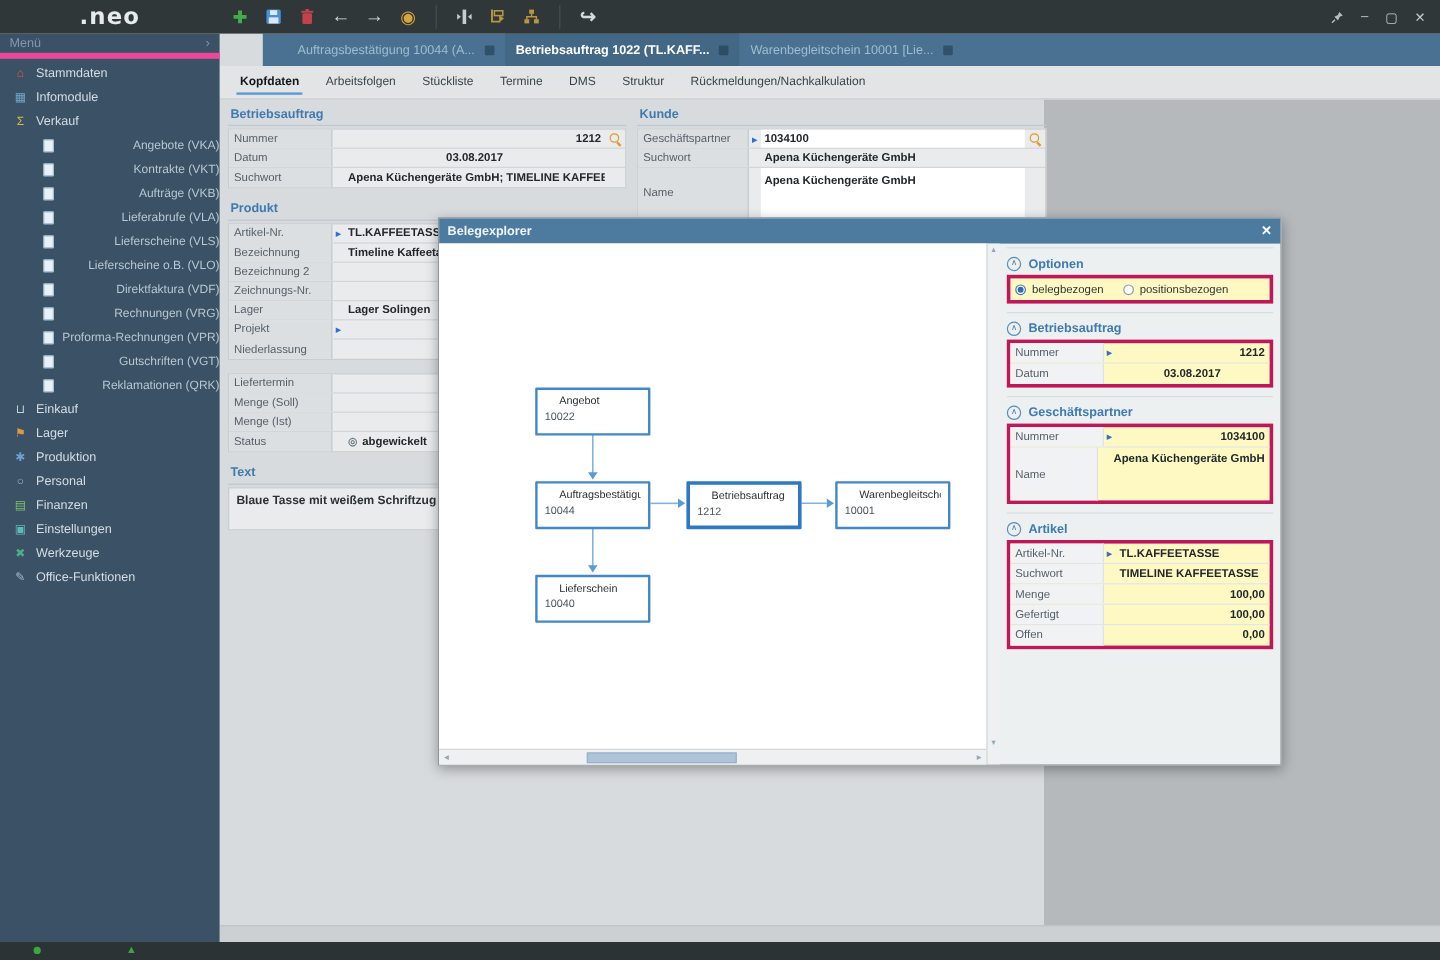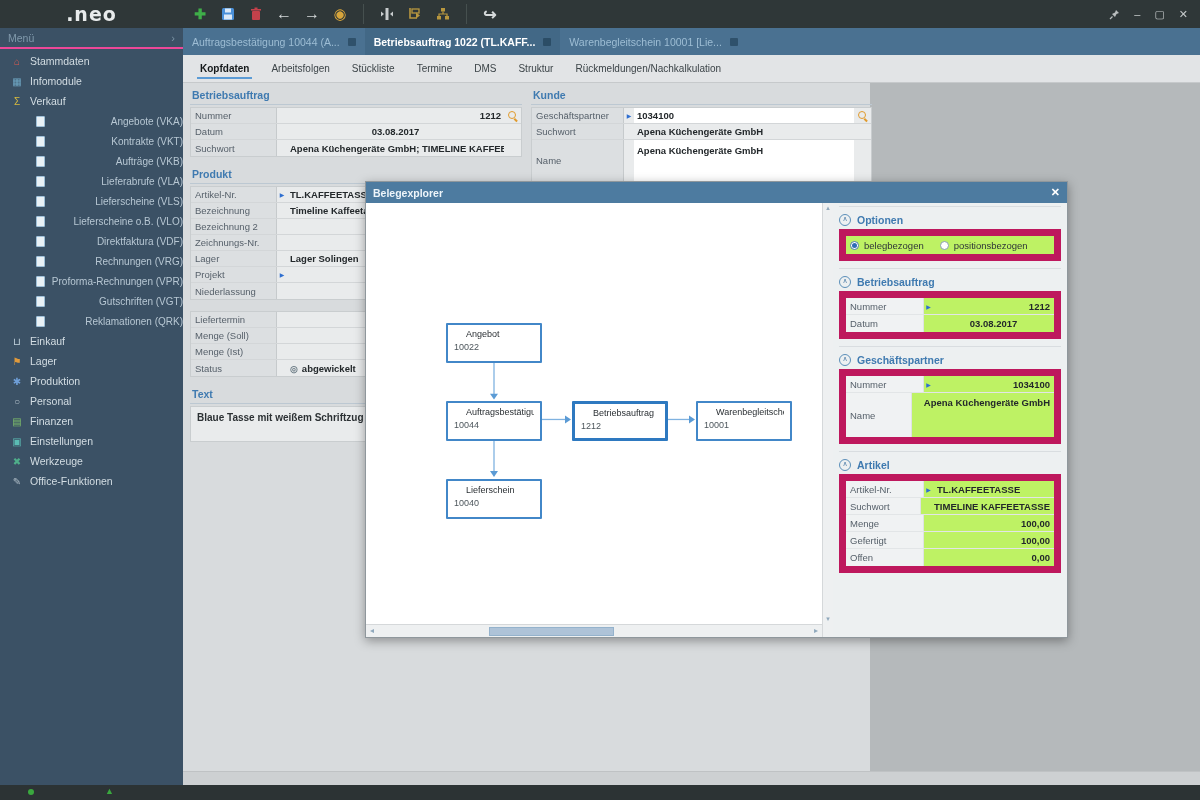--- a/index.html
+++ b/index.html
@@ -20,42 +20,42 @@
   .arrow    { font-size:16px; font-weight:bold; color:#d6dadb; }
   .tb-sep { width:1px; height:20px; background:#46504f; margin:0 4px; }
   .win-controls { margin-left:auto; display:flex; align-items:center; gap:14px; padding-right:12px;
     color:#c6cacb; font-size:11px; }
   .win-controls span { cursor:default; }
 
   
   .sidebar { position:absolute; left:0; top:28px; width:183px; height:757px;
     background:#3b5165; color:#cfd9e0; z-index:10; }
   .sb-header { height:21px; display:flex; align-items:center; padding:0 8px;
-    color:#8099ab; font-size:10.5px; border-bottom:2px solid #ec4899;text-align:center; }
+    color:#8099ab; font-size:10.5px; border-bottom:5px solid #ec4899;text-align:center; }
   .sb-h-arrow { margin-left:auto; font-size:11px; color:#7d95a6; }
   .sb-goto { display:flex; align-items:center; padding:10px 8px 8px 8px; color:#8aa0b0; }
   .sb-goto-lbl { font-size:10px; }
   .sb-goto-input { flex:1; margin-left:5px; height:14px; background:#fff; border:1px solid #aab4ba;
     display:flex; align-items:center; padding:0 2px; }
   .sel-text { background:#2d5d8e; color:#fff; font-size:9.5px; padding:0 2px; line-height:12px; }
   .sb-items { padding-top:2px; }
   .sb-item { height:20px; display:flex; align-items:center; padding-left:10px; cursor:default; }
   .sb-item.child { padding-left:34px; color:#b7c7d3; font-size:10px;justify-content:space-between; }
   .sb-item.parent { color:#d3dde3; font-size:10.5px; }
   .sb-ic { width:14px; margin-right:6px; font-size:10px; text-align:center; flex:0 0 14px; }
   .ic-red { color:#e05a4e; } .ic-steel { color:#6fa7c4; } .ic-goldy { color:#d8bb3e; }
   .ic-paleblue { color:#c2d2dd; } .ic-orange { color:#e09a3c; } .ic-blue { color:#6f9fd8; }
   .ic-gray { color:#aebcc6; } .ic-greeny { color:#7fbf6a; } .ic-teal { color:#5bbcb4; }
   .ic-tealgreen { color:#4fae8a; } 
   .sb-item.child .sb-ic { width:9px; height:11px; flex:0 0 9px; border:1px solid #9fc0d8;
     background:#e9f1f6; border-radius:1px; margin-left:2px; }
 
   
   .main { position:absolute; left:183px; top:28px; width:1017px; height:757px; }
-  .docbar { height:27px; background:#4a7191; display:flex; align-items:stretch; padding-left:0; }
+  .docbar { height:27px; background:#4a7191; display:flex; align-items:stretch; padding-left:20px;margin-left:36px; }
   .doc-tab { display:flex; align-items:center; padding:0 9px; color:#9dbdd4; font-size:10.5px; cursor:default; }
   .doc-tab.active { color:#ffffff; font-weight:bold; background:#426886; }
   .doc-tab-close { width:8px; height:8px; margin-left:8px; background:rgba(26,54,76,.55);
     border-radius:1px; display:inline-block; }
   .tabstrip { height:28px; background:#e2e4e6; border-bottom:1px solid #c6c9cb;
     display:flex; align-items:stretch; padding-left:6px; }
   .tab { display:flex; align-items:center; padding:0 11px; color:#3c4448; font-size:10px; cursor:default; position:relative; }
   .tab.active { color:#14181a; font-weight:bold; }
   .tab.active::after { content:""; position:absolute; left:8px; right:8px; bottom:3px; height:2px; background:#5b9bd5; }
   .content { position:relative; height:702px; background:#d8dbdd; overflow:hidden; }
@@ -127,21 +127,21 @@
   .vs-top { position:absolute; top:1px; left:0; right:0; }
   .vs-bottom { position:absolute; bottom:14px; left:0; right:0; }
 
   .dlg-panel { flex:1; padding:3px 6px; overflow:hidden; }
   .psec { border-top:1px solid #d9dde0; padding-top:3px; margin-bottom:7px; }
   .psec-h { height:19px; display:flex; align-items:center; gap:6px; }
   .caret-ic { width:12px; height:12px; border:1px solid #5b8fb9; border-radius:50%;
     color:#4a7ba6; font-size:7px; display:inline-flex; align-items:center; justify-content:center; }
   .caret-ic::after { content:"∧"; margin-top:-1px; }
   .psec-title { color:#3f7ab0; font-weight:bold; font-size:10.5px; }
-  .psec-body { border:7px solid #be185d; background:#bef264; }
+  .psec-body { border:3px solid #be185d; background:#fef9c3; }
   .prow { display:flex; height:17px; align-items:center; border-bottom:1px solid #e2e5e7; }
   .prow:last-child { border-bottom:none; }
   .plbl { width:78px; align-self:stretch; display:flex; align-items:center; padding-left:4px;
     background:#f0f2f3; color:#56606a; border-right:1px solid #dfe2e4; font-size:9.5px; }
   .parr { width:9px; text-align:center; color:#2f6fd0; font-size:6px; visibility:hidden; }
   .prow.has-arrow .parr { visibility:visible; }
   .pval { flex:1; padding:0 4px; color:#23282b; font-weight:600; font-size:9.5px; white-space:nowrap; }
   .prow.num .pval { text-align:right; }
   .pval.right { text-align:right; } .pval.center { text-align:center; }
   .prow.tall { height:44px; }

